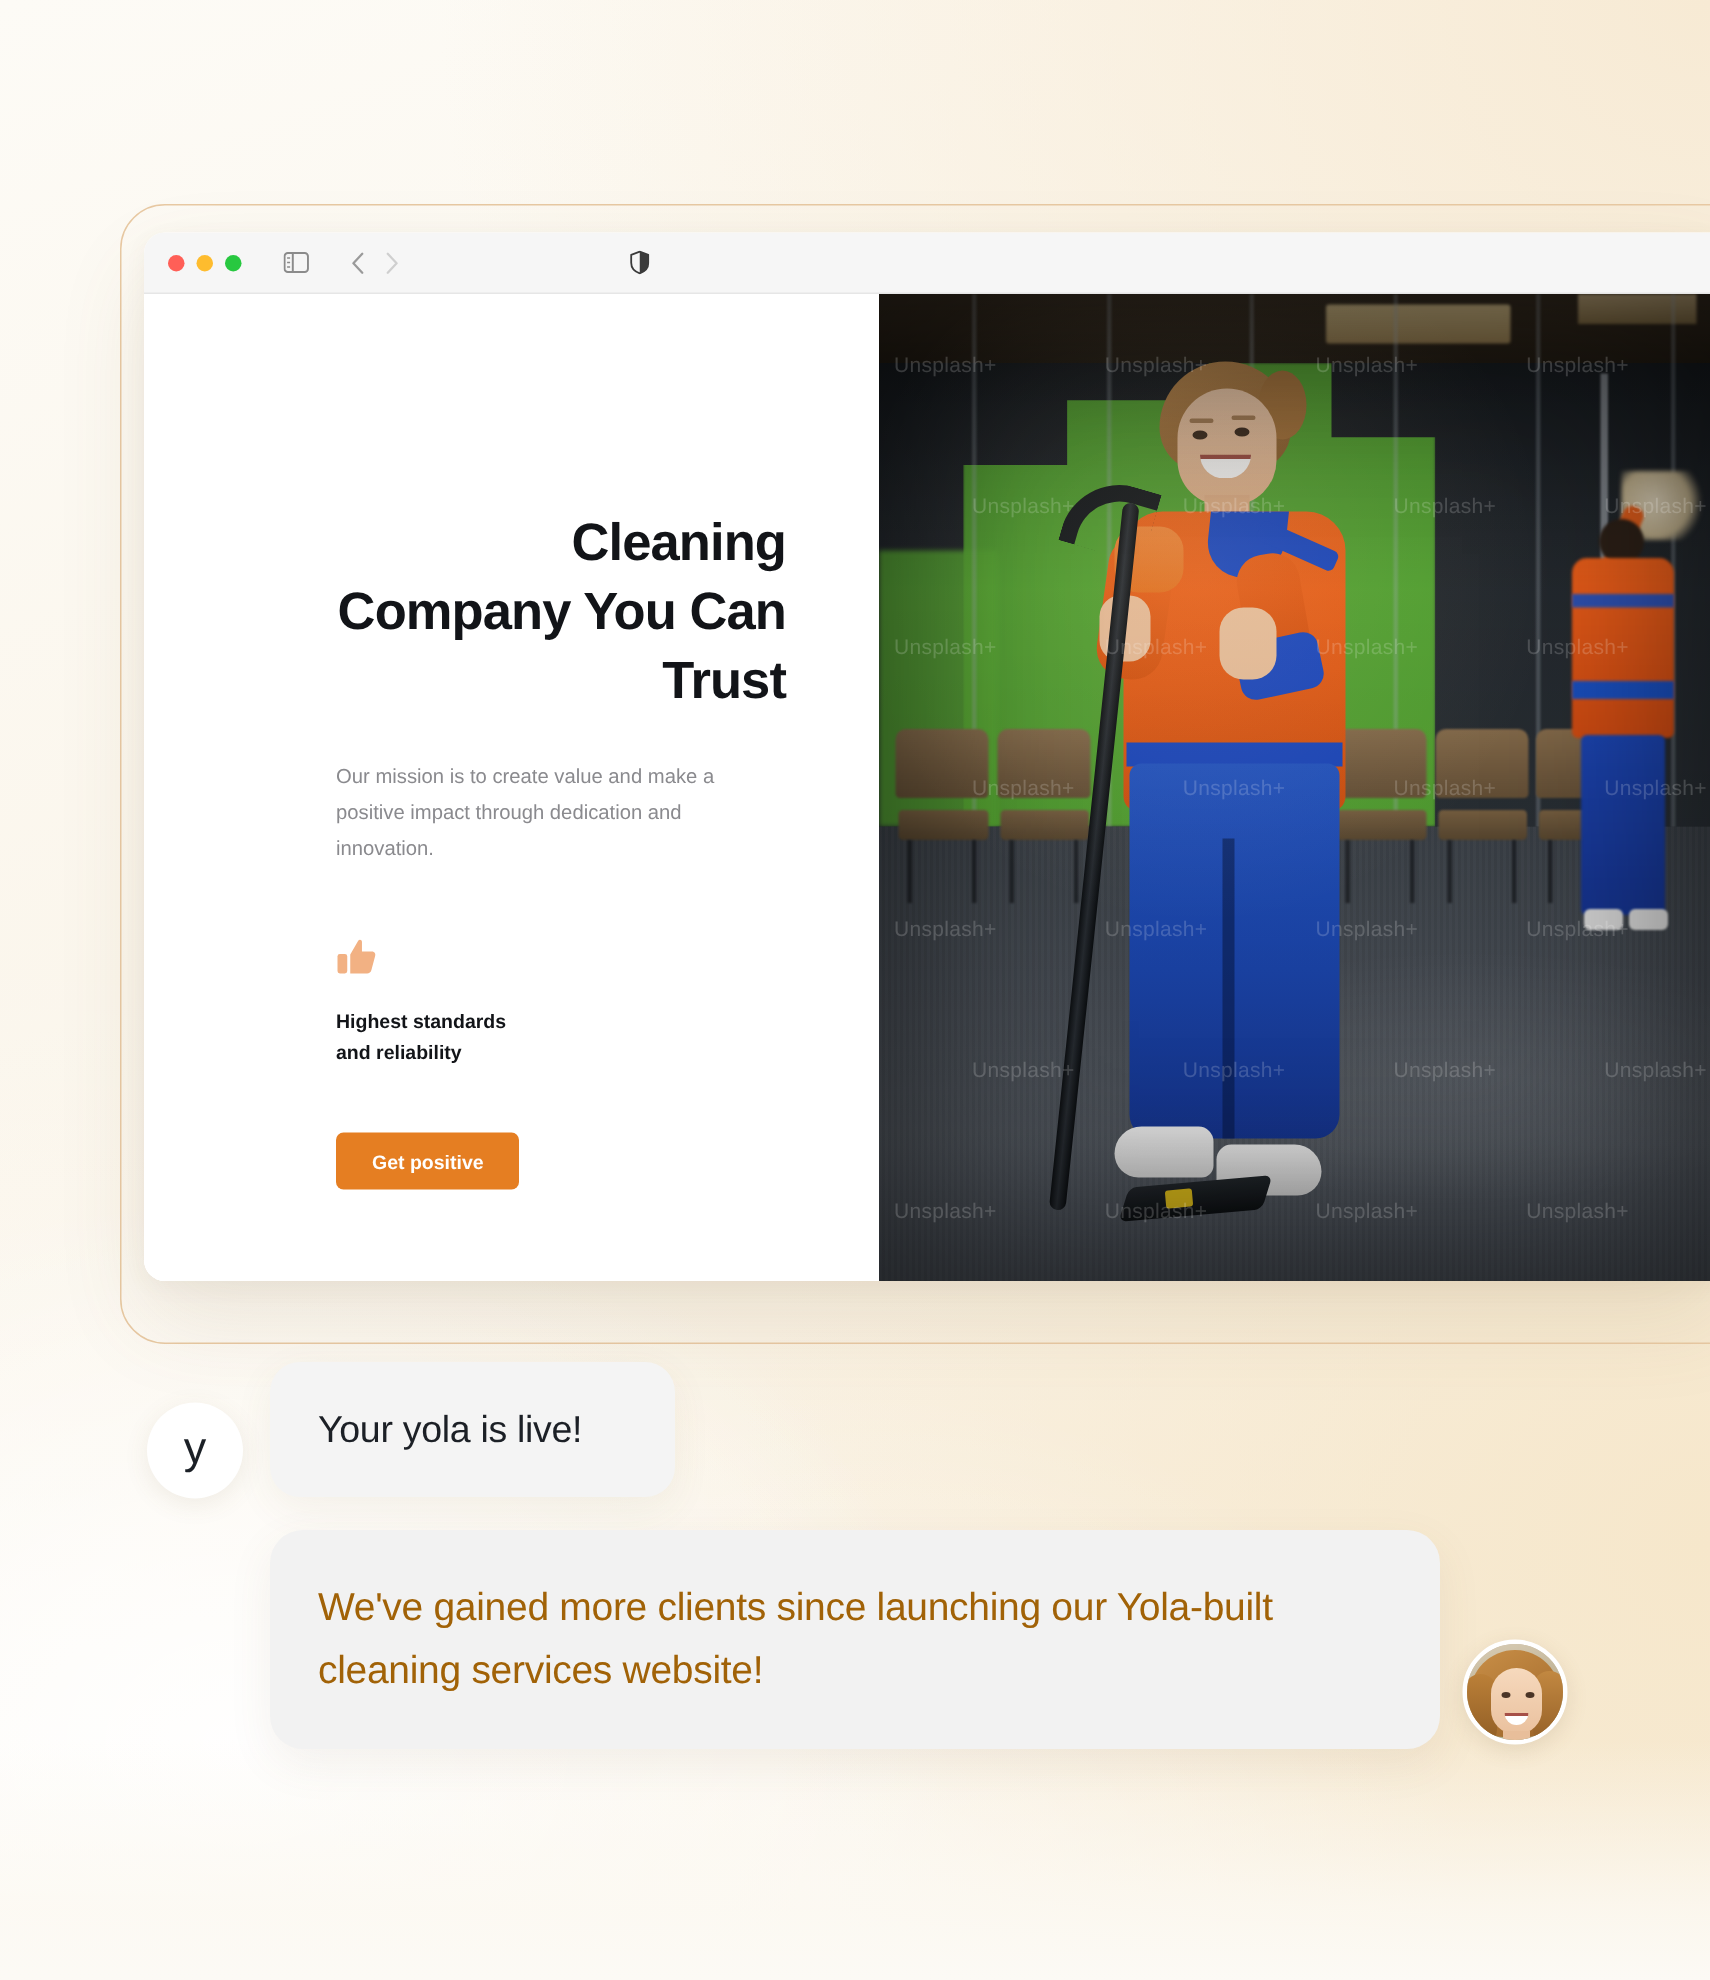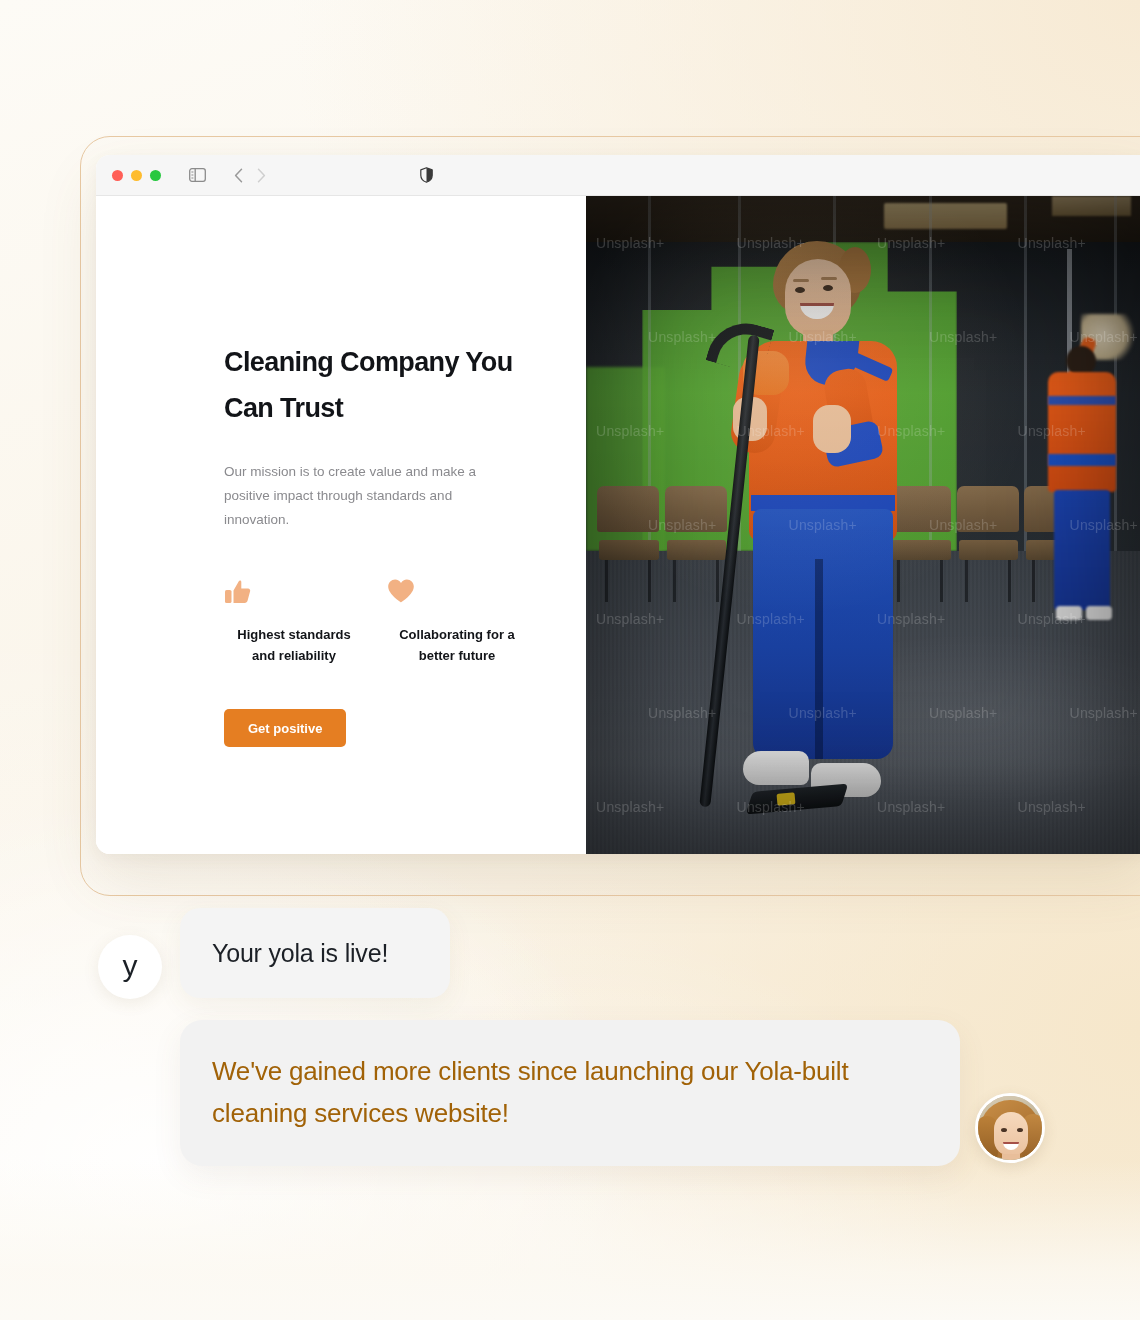--- a/index.html
+++ b/index.html
@@ -122,41 +122,41 @@
 
   
   #hero-text-col {
     width: 490px;
     flex: 0 0 490px;
     background: #ffffff;
     padding: 143px 0 0 128px;
   }
 
   #hero-heading {
-    font-size: 27px;
+    font-size: 35px;
     line-height: 46px;
     font-weight: 700;
     letter-spacing: -0.6px;
     color: #121418;
     max-width: 300px;
+    text-align: right;
   }
 
   #hero-sub {
     margin-top: 29px;
     font-size: 13.5px;
     line-height: 24px;
     color: #8A8A8E;
     max-width: 285px;
   }
 
   #feature-row {
     margin-top: 46px;
     display: flex;
     gap: 0;
-    text-align: center;
   }
   .feature {
     width: 163px;
   }
   .feature-icon { height: 30px; display: flex; align-items: flex-start; }
   .feature-label {
     margin-top: 16px;
     font-size: 13px;
     line-height: 21px;
     font-weight: 700;
@@ -504,46 +504,36 @@
     </span>
 
   </div>
 
   <div id="page-viewport">
 
     <div id="hero-text-col">
 
       <h1 id="hero-heading">Cleaning Company You Can Trust</h1>
 
-      <p id="hero-sub">Our mission is to create value and make a positive impact through standards and innovation.</p>
+      <p id="hero-sub">Our mission is to create value and make a positive impact through dedication and innovation.</p>
 
       <div id="feature-row">
 
         <div class="feature">
           <span class="feature-icon">
             <svg width="28" height="28" viewBox="0 0 28 28">
               <rect x="1" y="12" width="6.5" height="13" rx="1.6" fill="#F2B183"></rect>
               <path d="M9.5 12.4 L14.8 3.2 C15.5 2 17.3 2.4 17.3 3.9 L17.3 10.4 L24 10.4
                        C25.6 10.4 26.6 11.9 26.1 13.3 L23.6 22.6 C23.3 24 22.1 25 20.7 25
                        L9.5 25 Z" fill="#F2B183"></path>
             </svg>
           </span>
           <div class="feature-label">Highest standards and reliability</div>
         </div>
 
-        <div class="feature">
-          <span class="feature-icon">
-            <svg width="28" height="26" viewBox="0 0 28 26">
-              <path d="M14 24.5 C14 24.5 1.2 16.6 1.2 8.6 C1.2 4.5 4.4 1.6 8.1 1.6
-                       C10.6 1.6 12.8 3.0 14 5.1 C15.2 3.0 17.4 1.6 19.9 1.6
-                       C23.6 1.6 26.8 4.5 26.8 8.6 C26.8 16.6 14 24.5 14 24.5 Z" fill="#F2B183"></path>
-            </svg>
-          </span>
-          <div class="feature-label">Collaborating for a better future</div>
-        </div>
 
       </div>
 
       <button id="cta-button">Get positive</button>
     </div>
 
     <div id="hero-photo">
 
       <div class="hp hp-wall-dark"></div>
       <div class="hp hp-wood-top"></div>

